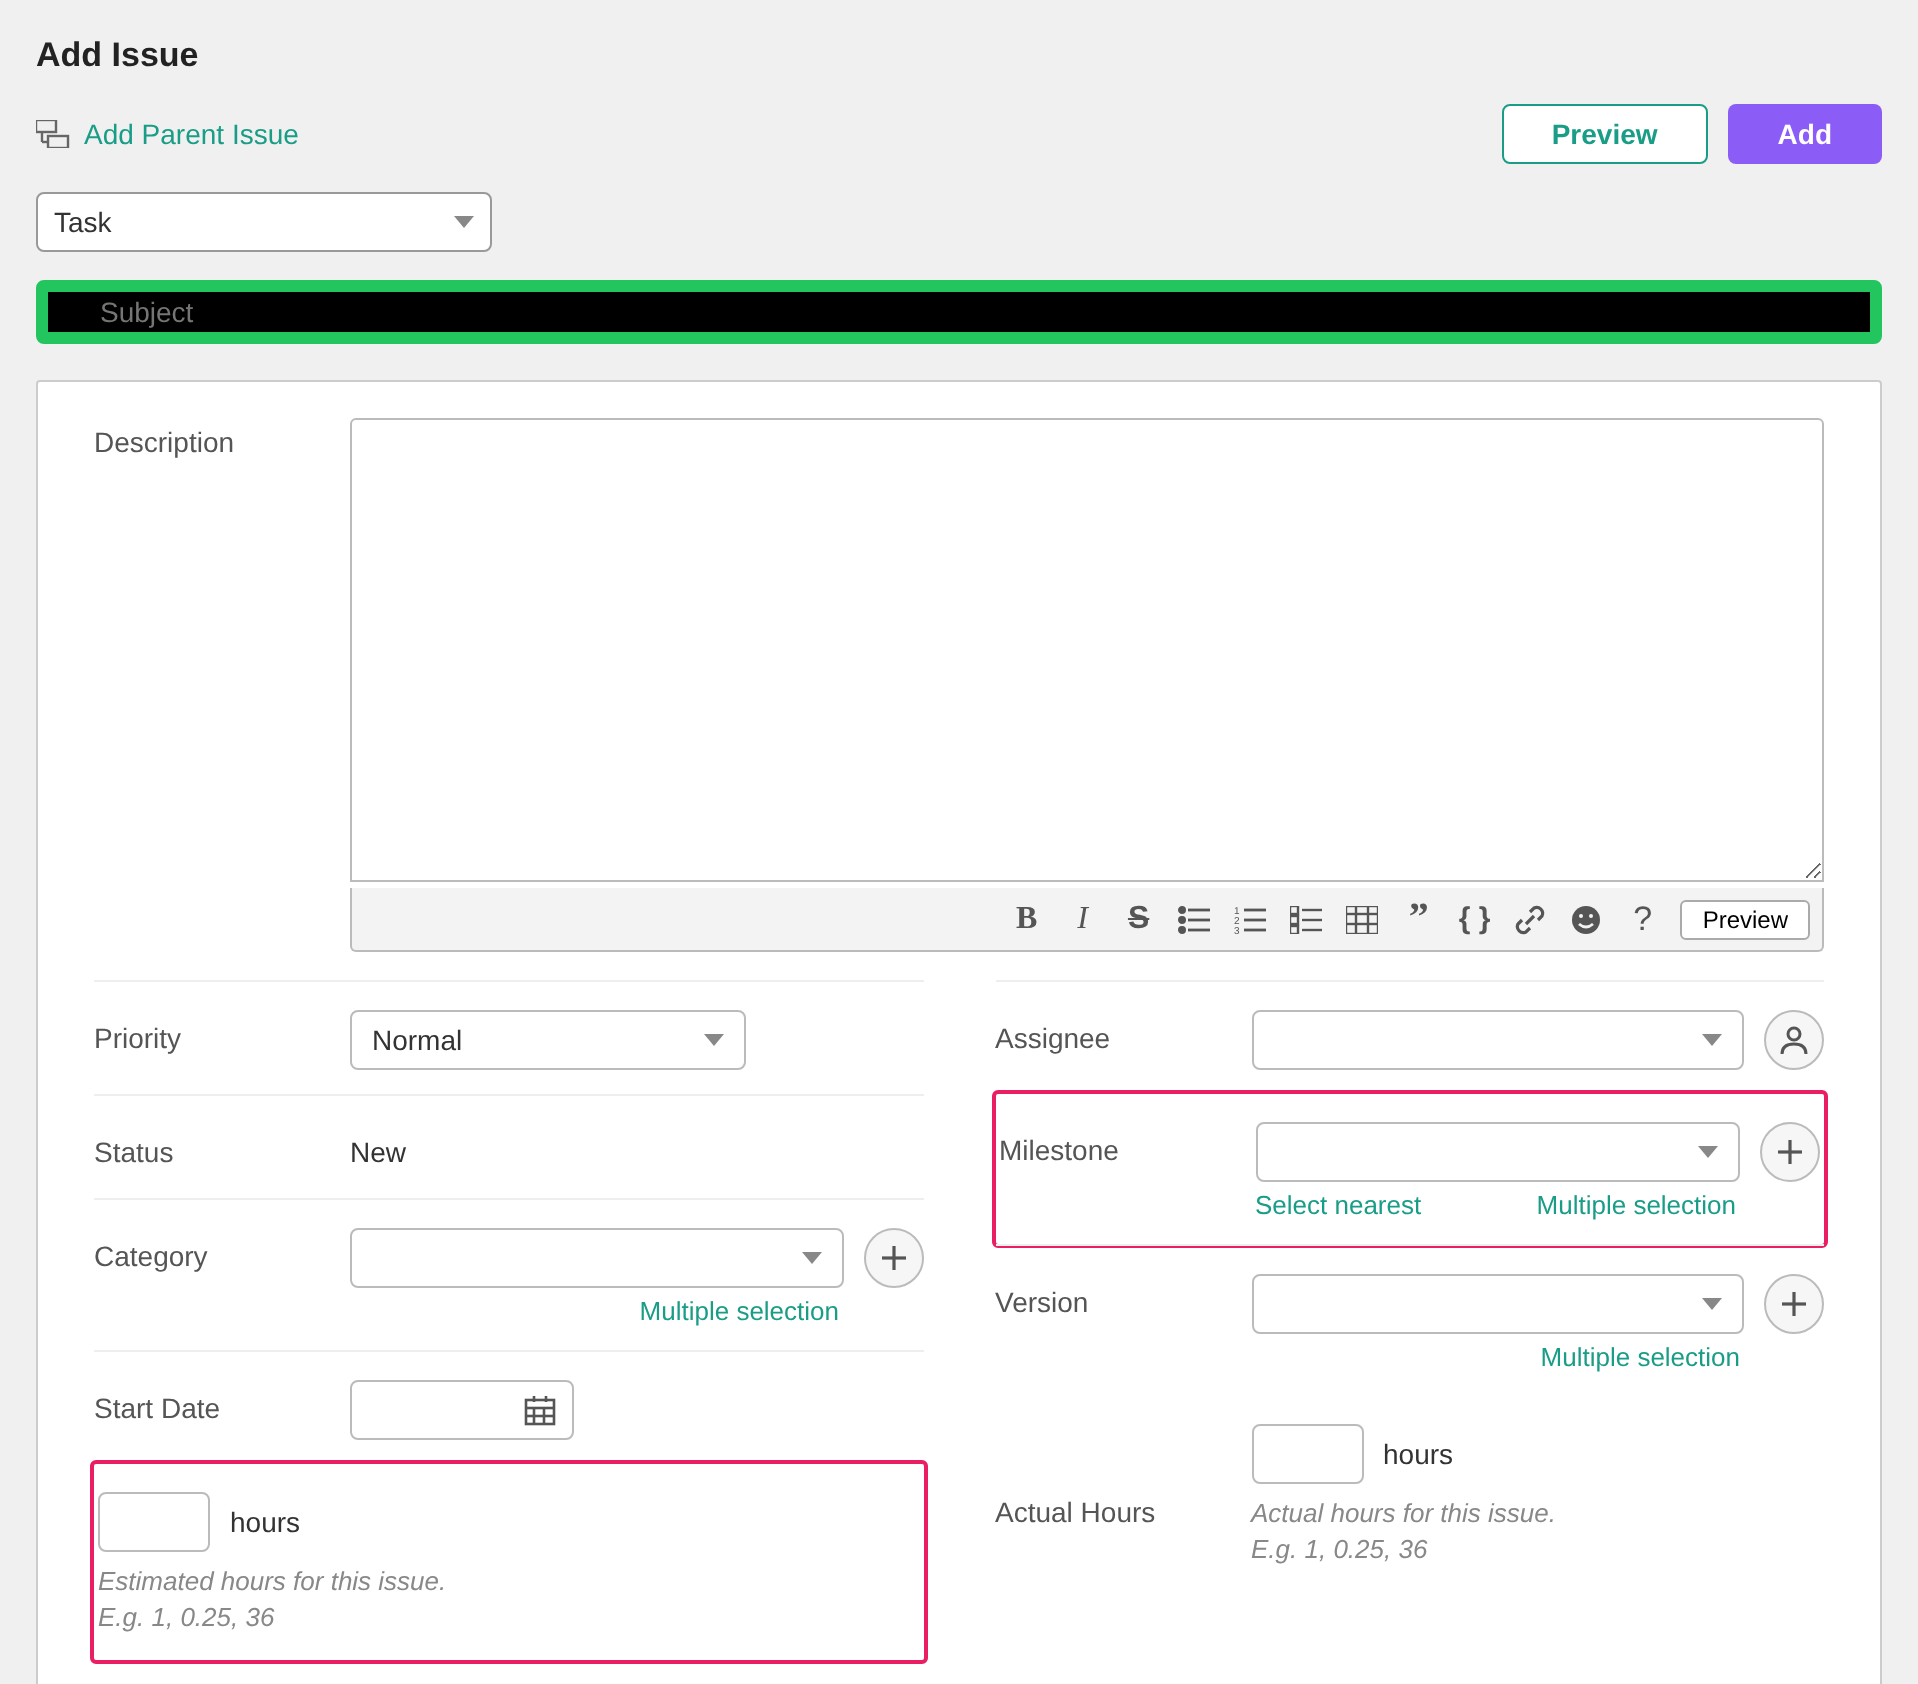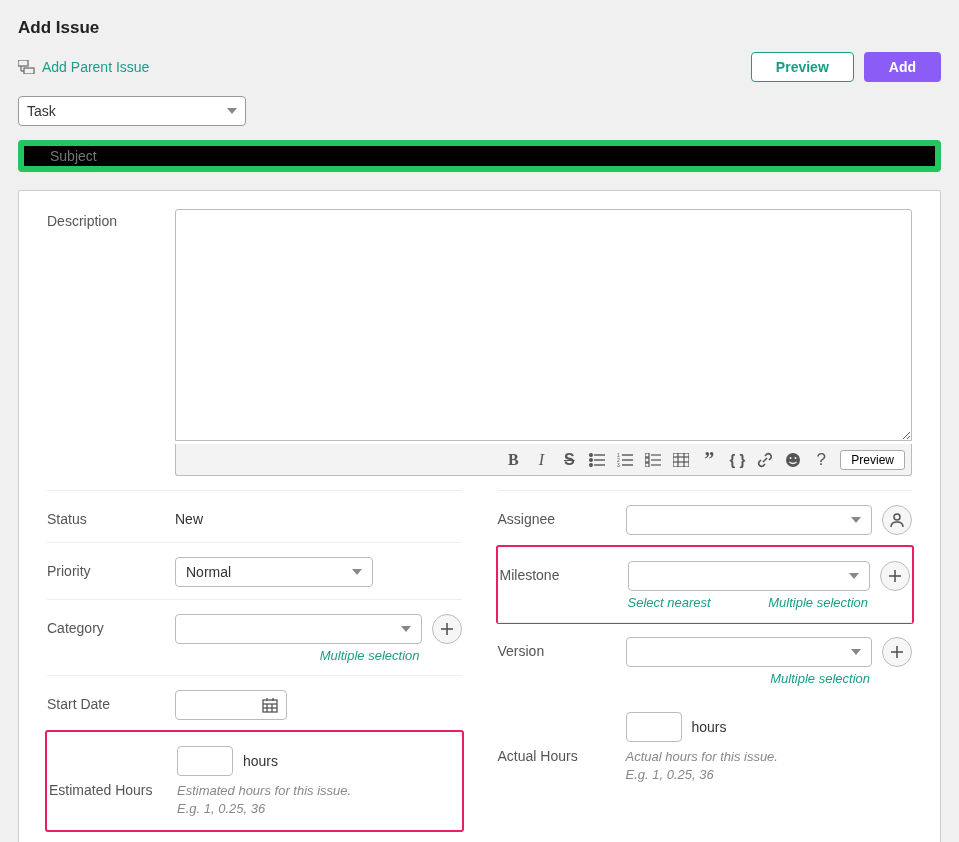--- a/index.html
+++ b/index.html
@@ -191,21 +191,20 @@
       color: #1a9d87;
       font-size: 13px;
       cursor: pointer;
     }
     .below-links {
       display: flex;
       justify-content: flex-end;
       gap: 18px;
       margin-top: 4px;
       padding-right: 42px;
-      font-style: italic;
     }
     .below-links.no-pad { padding-right: 0px; justify-content: space-between;}
     .date-input {
       width: 112px;
       height: 30px;
       border: 1px solid #bbb;
       border-radius: 4px;
       display: flex;
       align-items: center;
       justify-content: flex-end;
@@ -336,34 +335,34 @@
         <span class="tb-icon" style="font-size:17px;">?</span>
         <button class="tb-preview">Preview</button>
       </div>
     </div>
   </div>
 
   <div class="cols">
 
     <div class="col">
       <div class="field-row">
-        <div class="field-label">Status</div>
-        <div class="field-control plain-text">New</div>
-      </div>
-
-      <div class="field-row">
         <div class="field-label">Priority</div>
         <div class="field-control">
           <div class="flex-row">
             <div class="select fixed-sm">
               <span>Normal</span>
               <span class="chev-down"></span>
             </div>
           </div>
         </div>
+      </div>
+
+      <div class="field-row">
+        <div class="field-label">Status</div>
+        <div class="field-control plain-text">New</div>
       </div>
 
       <div class="field-row">
         <div class="field-label">Category</div>
         <div class="field-control">
           <div class="flex-row">
             <div class="select">
               <span></span>
               <span class="chev-down"></span>
             </div>
@@ -394,21 +393,20 @@
                   <line x1="10" y1="7" x2="10" y2="15"></line>
                   <line x1="1" y1="11" x2="15" y2="11"></line>
                 </svg>
             </span>
           </div>
         </div>
       </div>
 
       <div class="highlight-box">
         <div class="field-row">
-          <div class="field-label" style="padding-top:36px;">Estimated Hours</div>
           <div class="field-control">
             <div class="flex-row">
               <input class="small-input" style="">
               <span>hours</span>
             </div>
             <div class="helper">
               <div>Estimated hours for this issue.</div>
               <div>E.g. 1, 0.25, 36</div>
             </div>
           </div>

